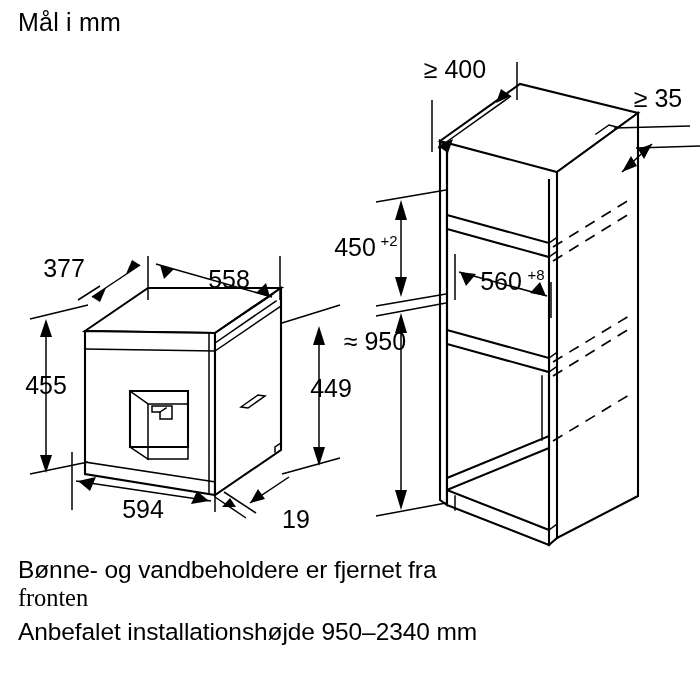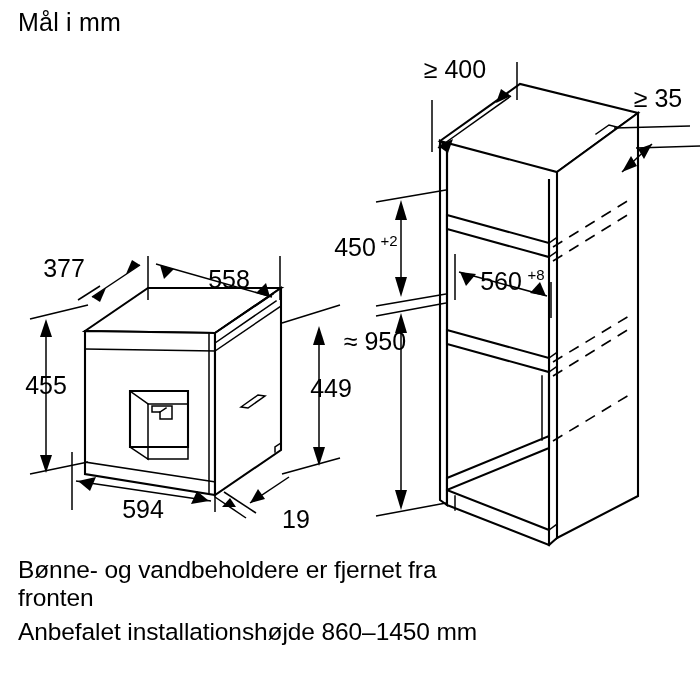--- a/index.html
+++ b/index.html
@@ -8,21 +8,21 @@
     font-family:"Liberation Sans","DejaVu Sans",sans-serif;
     color:#000000;
     overflow:hidden;
     position:relative;
   }
   #sheet{position:relative;width:700px;height:604px;}
   .txt{position:absolute;white-space:pre;}
   #title{left:18px;top:8px;font-size:25px;letter-spacing:.2px;}
   .note{left:18px;font-size:24.5px;letter-spacing:-.1px;}
   #note1{top:556px;text-align:center;}
-  #note2{top:584px;}
+  #note2{top:584px;font-family:Liberation Serif, serif;}
   #note3{top:618px;}
   svg{position:absolute;left:0;top:0;}
   .ln{fill:none;stroke:#000;stroke-width:2.1;stroke-linecap:square;stroke-linejoin:miter;}
   .lnT{fill:none;stroke:#000;stroke-width:1.5;stroke-linecap:square;stroke-linejoin:miter;}
   .dim{fill:none;stroke:#000;stroke-width:1.5;stroke-linecap:butt;}
   .dash{fill:none;stroke:#000;stroke-width:1.6;stroke-dasharray:11 8;stroke-linecap:butt;}
   .dl{font-family:"Liberation Sans","DejaVu Sans",sans-serif;font-size:25px;fill:#000;}
   .sup{font-family:"Liberation Sans","DejaVu Sans",sans-serif;font-size:15px;fill:#000;}
   .fillw{fill:#ffffff;}
 </style>
@@ -219,15 +219,15 @@
       <g>
         <text class="dl" x="501" y="290" text-anchor="middle">560</text>
         <text class="sup" x="536" y="280" text-anchor="middle">+8</text>
       </g>
     </g>
 
   </svg>
 
   <div class="txt note" id="note1">Bønne- og vandbeholdere er fjernet fra</div>
   <div class="txt note" id="note2">fronten</div>
-  <div class="txt note" id="note3">Anbefalet installationshøjde 860–1450 mm</div>
+  <div class="txt note" id="note3">Anbefalet installationshøjde 950–2340 mm</div>
 
 </div>
 
 </body></html>

